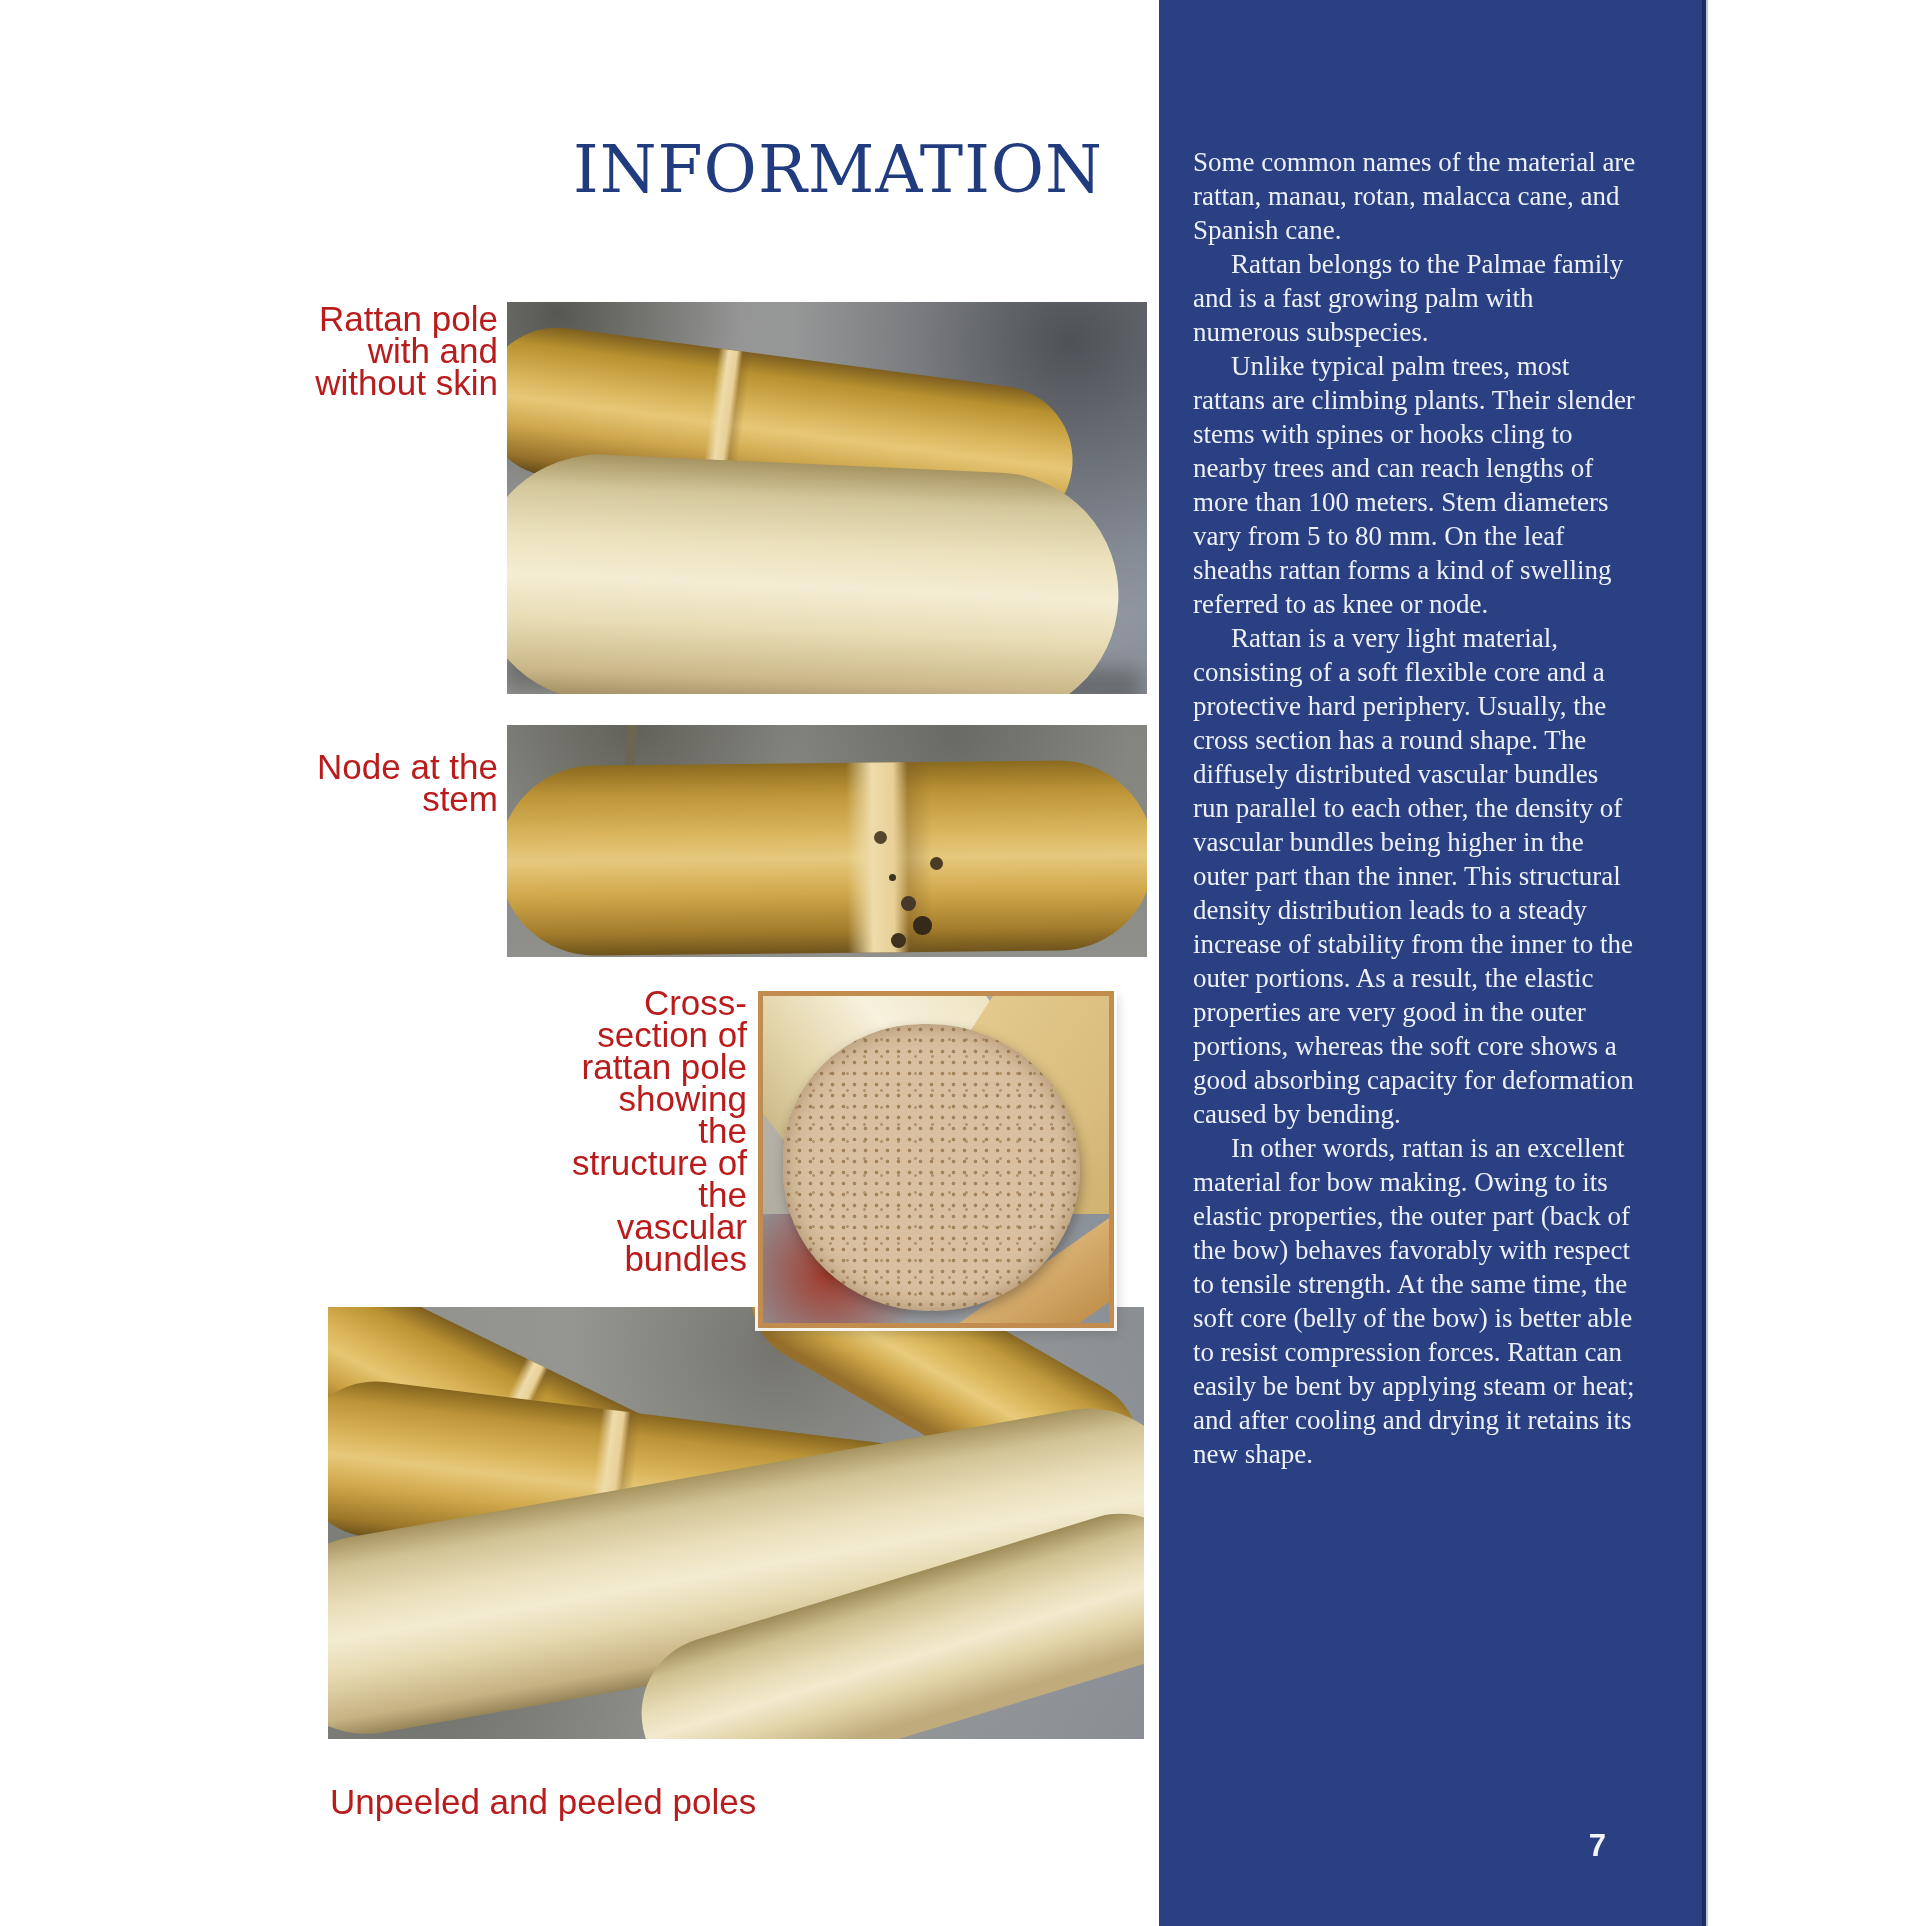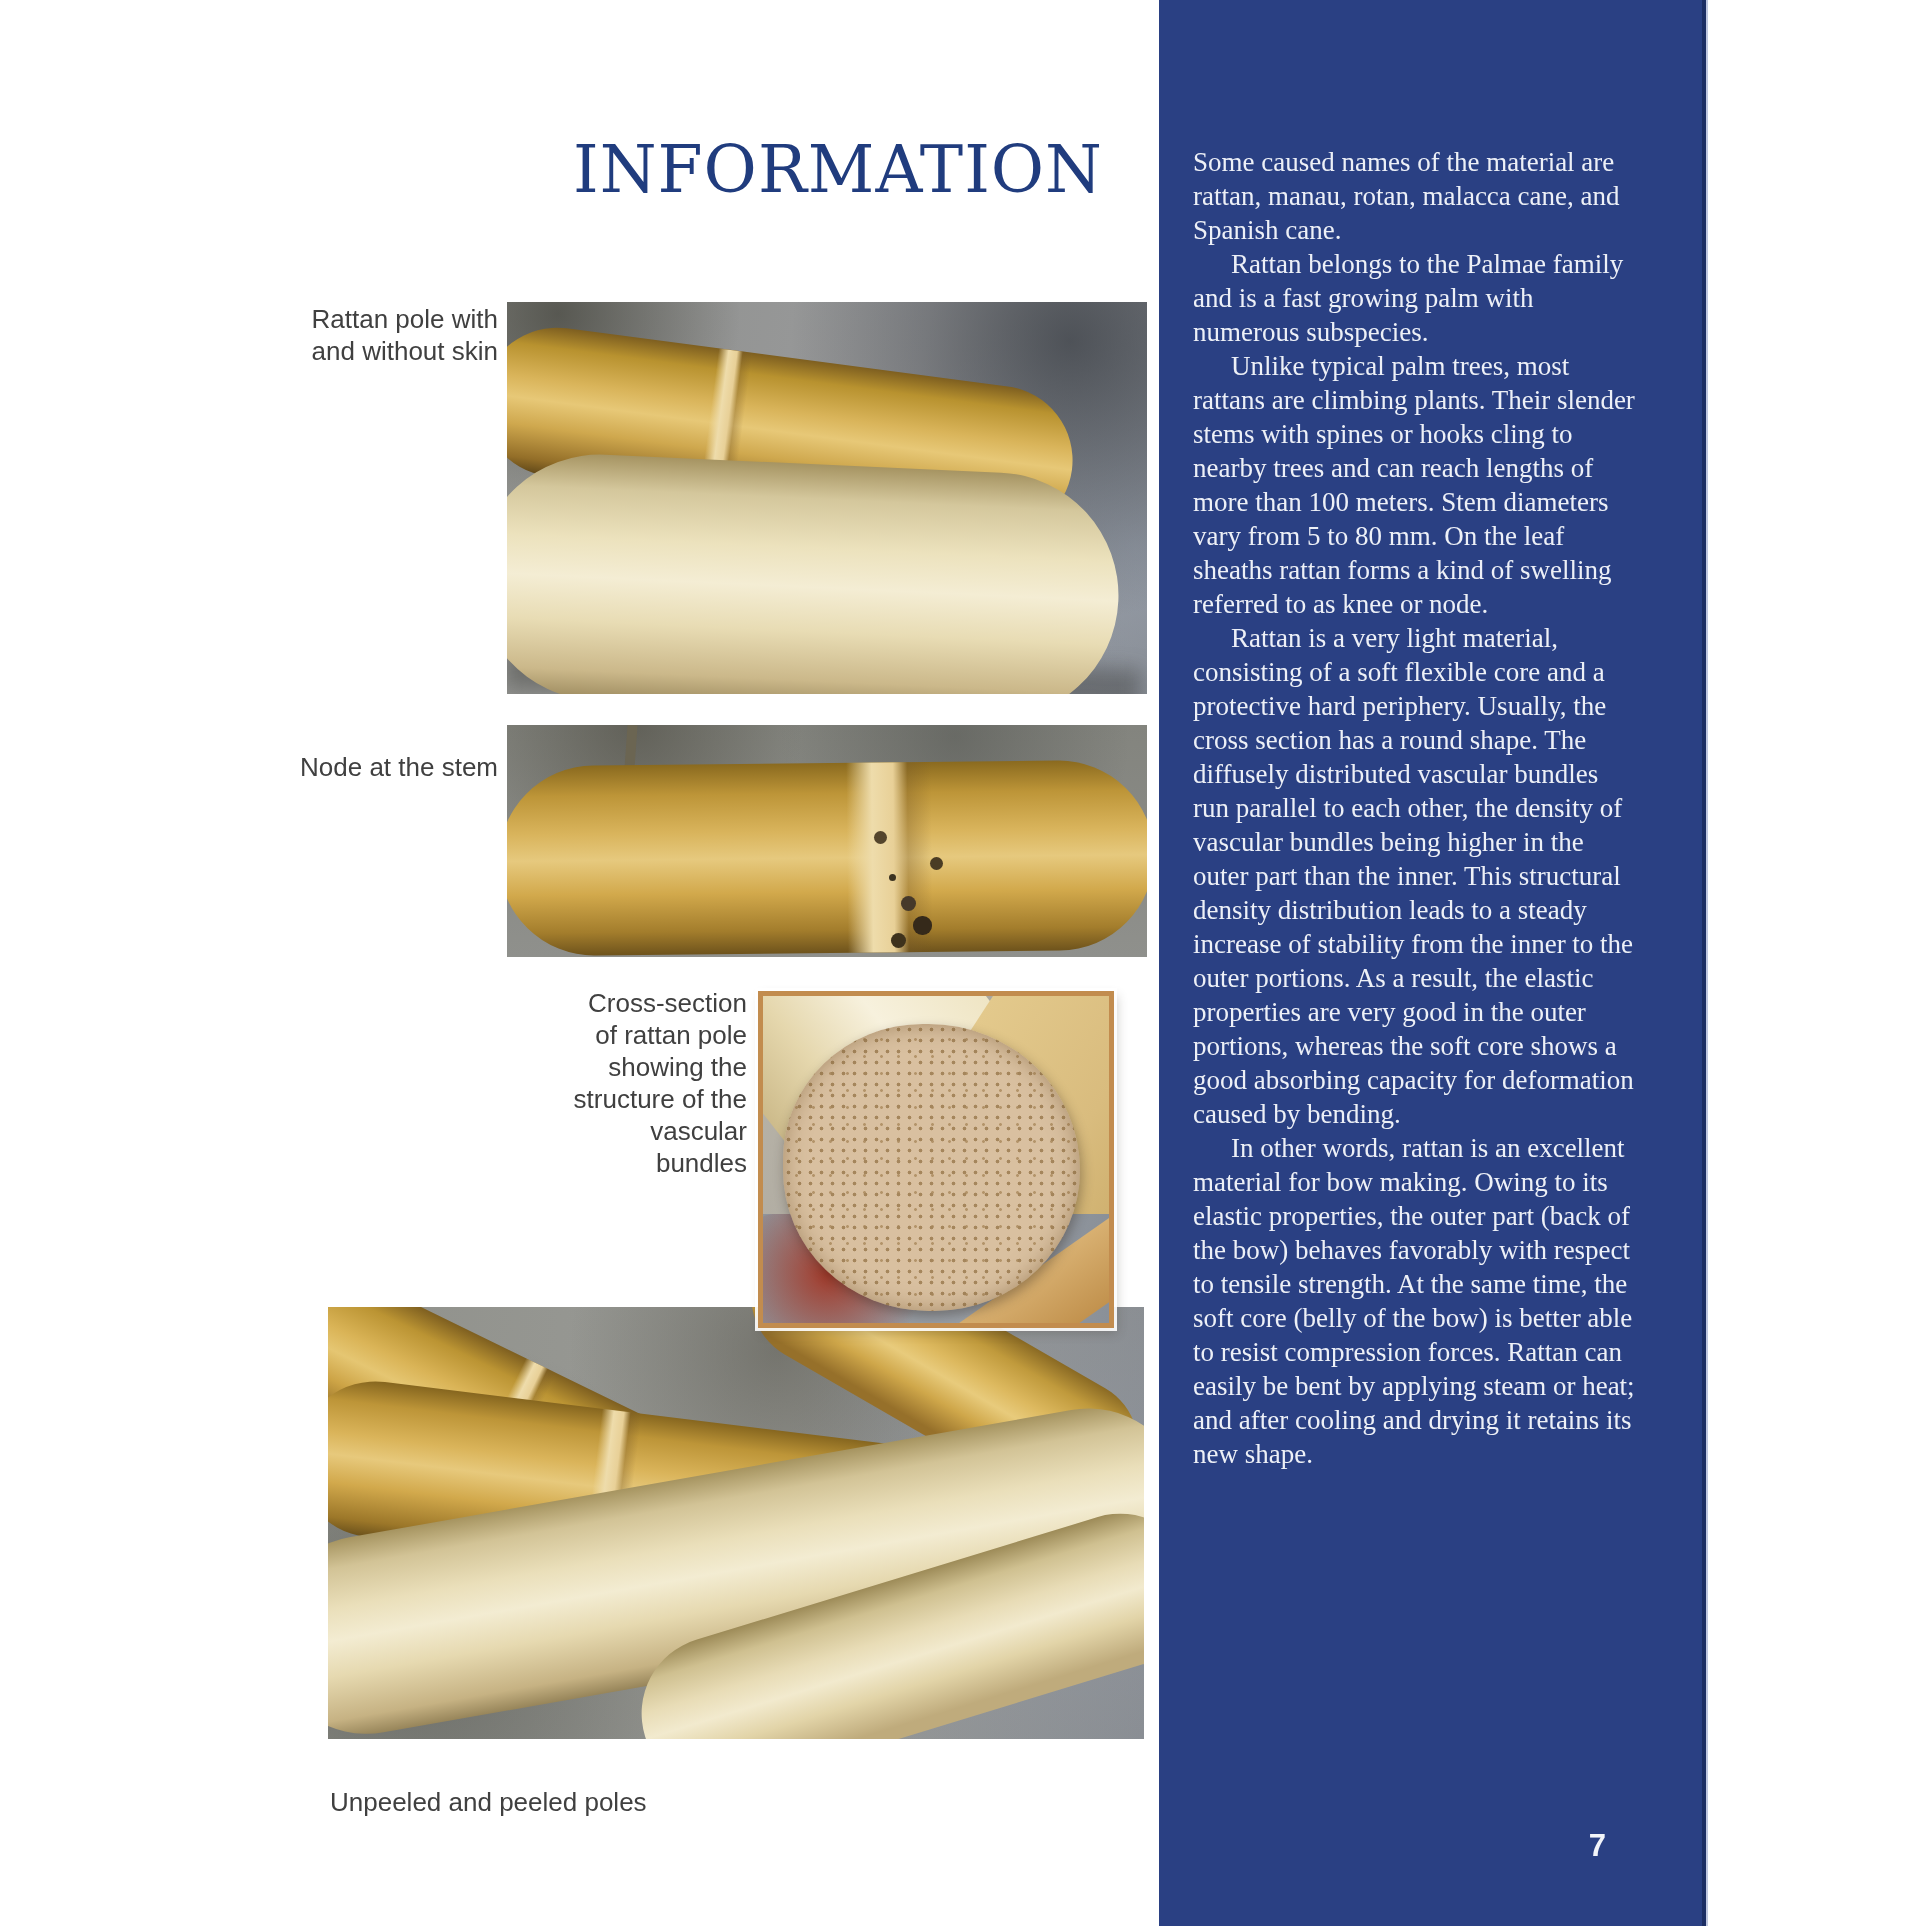--- a/index.html
+++ b/index.html
@@ -7,21 +7,21 @@
         font-family:"Liberation Sans",sans-serif;}
 
   
   .title{position:absolute;top:125px;right:816px;text-align:right;
          font-family:"DejaVu Serif",serif;font-weight:normal;
          font-size:65px;line-height:73px;letter-spacing:1px;color:#203c7e;margin:8px;}
   .title span{display:block;}
 
   
   .caption{position:absolute;font-family:"Liberation Sans",sans-serif;
-           font-size:26px;line-height:32px;color:#404040;}
+           font-size:35px;line-height:32px;color:#b91c1c;}
   .cap1{top:303px;left:297px;width:201px;text-align:right;}
   .cap2{top:751px;left:297px;width:201px;text-align:right;}
   .cap3{top:987px;left:567px;width:180px;text-align:right;}
   .cap4{top:1746px;left:330px;width:594px;text-align:left;margin-top:40px;}
 
   
   .photo{position:absolute;overflow:hidden;}
   .photo1{left:507px;top:302px;width:640px;height:392px;z-index:2;
     background:
       radial-gradient(circle at 88% 10%,rgba(62,66,72,.8),transparent 42%),
@@ -161,21 +161,21 @@
       <div class="nodeband n2"></div>
     </div>
     <div class="pole fiber p4-c1"></div>
     <div class="pole fiber p4-c2"></div>
   </div>
 
   <div class="caption cap4">Unpeeled and peeled poles</div>
 
   <aside class="sidebar">
     <div class="sidebar-text">
-      <p>Some caused names of the material are rattan, manau, rotan, malacca cane, and Spanish cane.</p>
+      <p>Some common names of the material are rattan, manau, rotan, malacca cane, and Spanish cane.</p>
       <p class="indent">Rattan belongs to the Palmae family and is a fast growing palm with numerous subspecies.</p>
       <p class="indent">Unlike typical palm trees, most rattans are climbing plants. Their slender stems with spines or hooks cling to nearby trees and can reach lengths of more than 100 meters. Stem diameters vary from 5 to 80 mm. On the leaf sheaths rattan forms a kind of swelling referred to as knee or node.</p>
       <p class="indent">Rattan is a very light material, consisting of a soft flexible core and a protective hard periphery. Usually, the cross section has a round shape. The diffusely distributed vascular bundles run parallel to each other, the density of vascular bundles being higher in the outer part than the inner. This structural density distribution leads to a steady increase of stability from the inner to the outer portions. As a result, the elastic properties are very good in the outer portions, whereas the soft core shows a good absorbing capacity for deformation caused by bending.</p>
       <p class="indent">In other words, rattan is an excellent material for bow making. Owing to its elastic properties, the outer part (back of the bow) behaves favorably with respect to tensile strength. At the same time, the soft core (belly of the bow) is better able to resist compression forces. Rattan can easily be bent by applying steam or heat; and after cooling and drying it retains its new shape.</p>
     </div>
     <div class="pagenum">7</div>
   </aside>
 
 </div>
 

